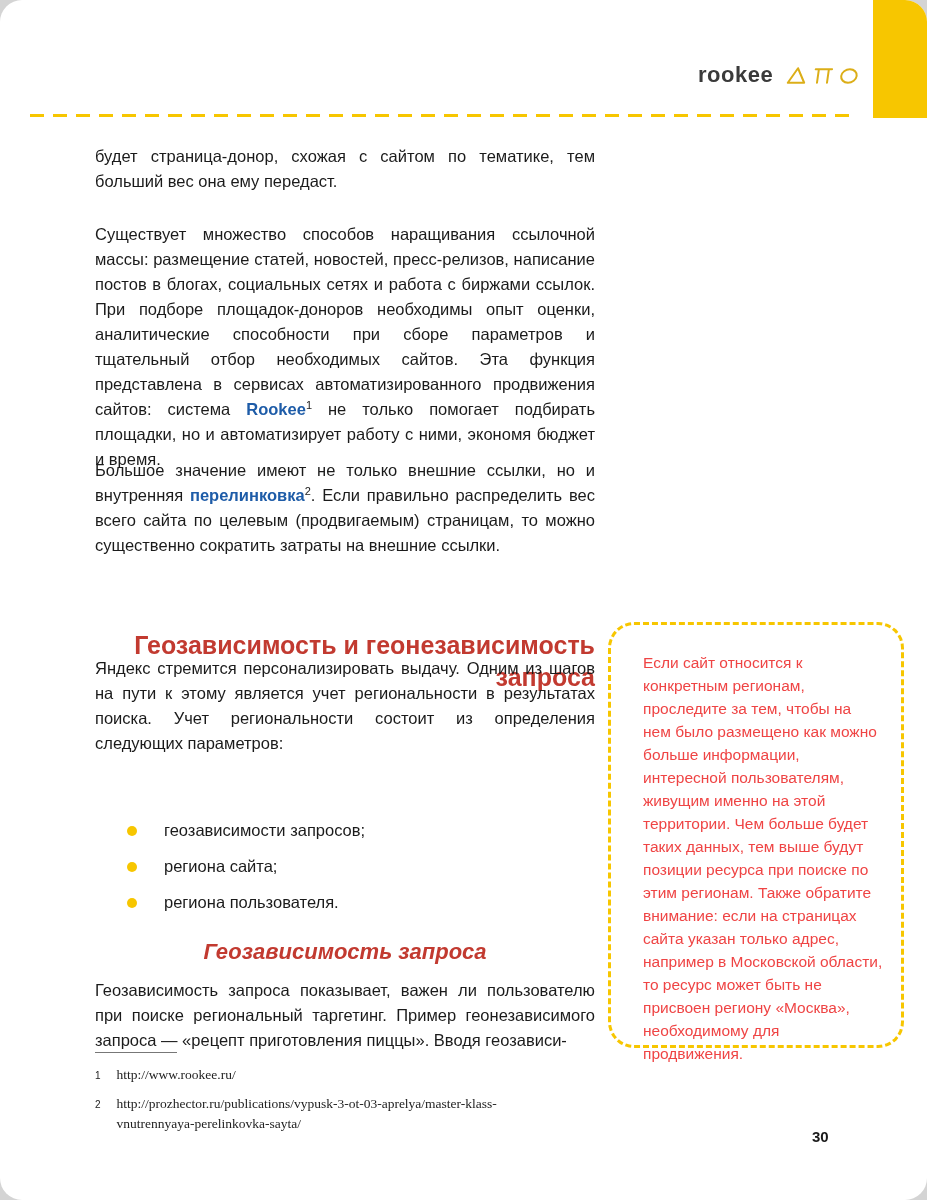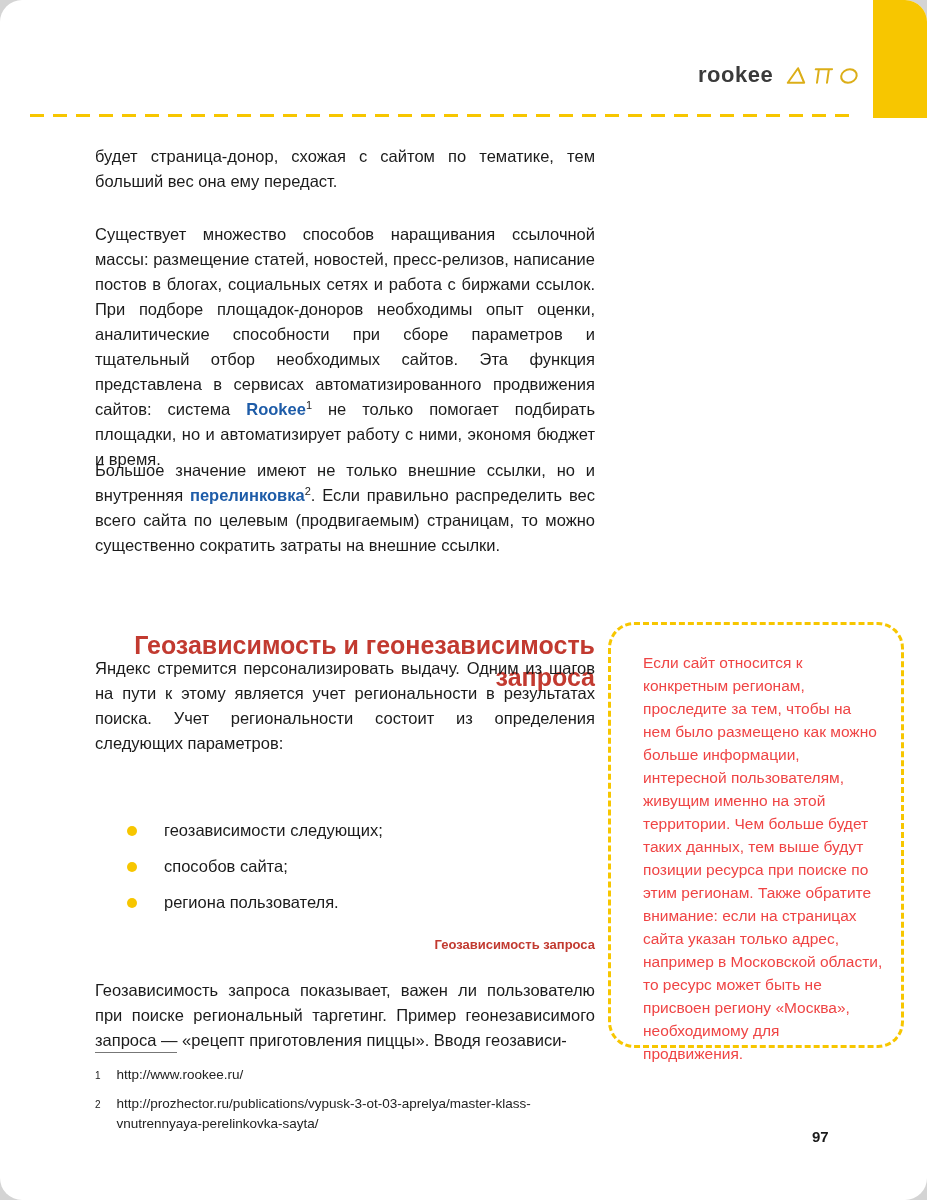--- a/index.html
+++ b/index.html
@@ -65,22 +65,22 @@
   .bullet-list li{
     display:flex;align-items:center;margin:0 0 11px 32px;
   }
   .dot{
     width:10px;height:10px;border-radius:50%;
     background:var(--accent-yellow);
     margin-right:27px;flex:0 0 auto;
   }
   .subsection-heading{
     top:922px;
-    font-size:13px;line-height:24px;font-weight:700;
-    color:var(--heading-red);text-align:right;
+    font-size:22px;line-height:24px;font-weight:700;
+    color:var(--heading-red);text-align:center;font-style:italic;
   }
   .p-geodep{top:962px;margin-top:16px;}
   .inline-link{
     color:var(--link-blue);font-weight:700;cursor:pointer;
   }
   sup.fn-ref{font-size:11px;color:#1b1b1b;line-height:0;}
   
   .sidebar-note{
     position:absolute;left:608px;top:622px;
     width:296px;height:426px;
@@ -91,21 +91,21 @@
     text-align:left;
   }
   
   .footnotes{
     position:absolute;left:95px;top:1052px;width:530px;
     font-size:13.5px;line-height:20px;color:#222;
   }
   .fn-rule{width:82px;height:1px;background:#777;margin-bottom:12px;}
   .fn{display:flex;gap:16px;margin-bottom:9px;align-items:flex-start;}
   .fn-num{font-size:10px;position:relative;top:1px;}
-  .fn-url{max-width:448px;overflow-wrap:break-word;}
+  .fn-url{max-width:448px;overflow-wrap:break-word;font-family:Liberation Serif, serif;}
   .page-number{
     position:absolute;left:812px;top:1128px;
     font-size:15px;font-weight:700;color:#1a1a1a;
   }
 </style>
 </head>
 <body>
 
 <div class="page">
 
@@ -142,25 +142,25 @@
 
   <h1 class="block section-heading">Геозависимость и геонезависимость запроса</h1>
 
   <div class="block p-geo">
     <p>Яндекс стремится персонализировать выдачу. Одним из шагов на пути к этому является учет региональности в результатах поиска. Учет региональности состоит из определения следующих параметров:</p>
   </div>
 
   <ul class="block bullet-list">
     <li>
         <span class="dot"></span>
-        <span>геозависимости следующих;</span>
+        <span>геозависимости запросов;</span>
       </li>
     <li>
         <span class="dot"></span>
-        <span>способов сайта;</span>
+        <span>региона сайта;</span>
       </li>
     <li>
         <span class="dot"></span>
         <span>региона пользователя.</span>
       </li>
   </ul>
 
   <h2 class="block subsection-heading">Геозависимость запроса</h2>
 
   <div class="block p-geodep">
@@ -176,15 +176,15 @@
     <div class="fn">
       <span class="fn-num">1</span>
       <span class="fn-url">http://www.rookee.ru/</span>
     </div>
     <div class="fn">
       <span class="fn-num">2</span>
       <span class="fn-url">http://prozhector.ru/publications/vypusk-3-ot-03-aprelya/master-klass-vnutrennyaya-perelinkovka-sayta/</span>
     </div>
   </footer>
 
-  <div class="page-number">97</div>
+  <div class="page-number">30</div>
 
 </div>
 
 </body></html>

